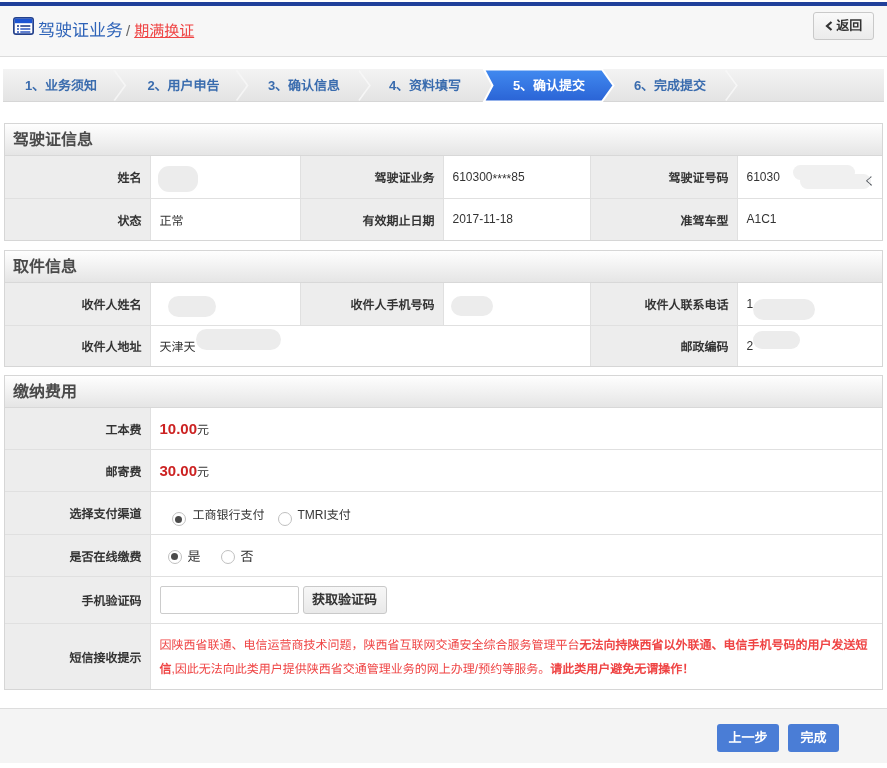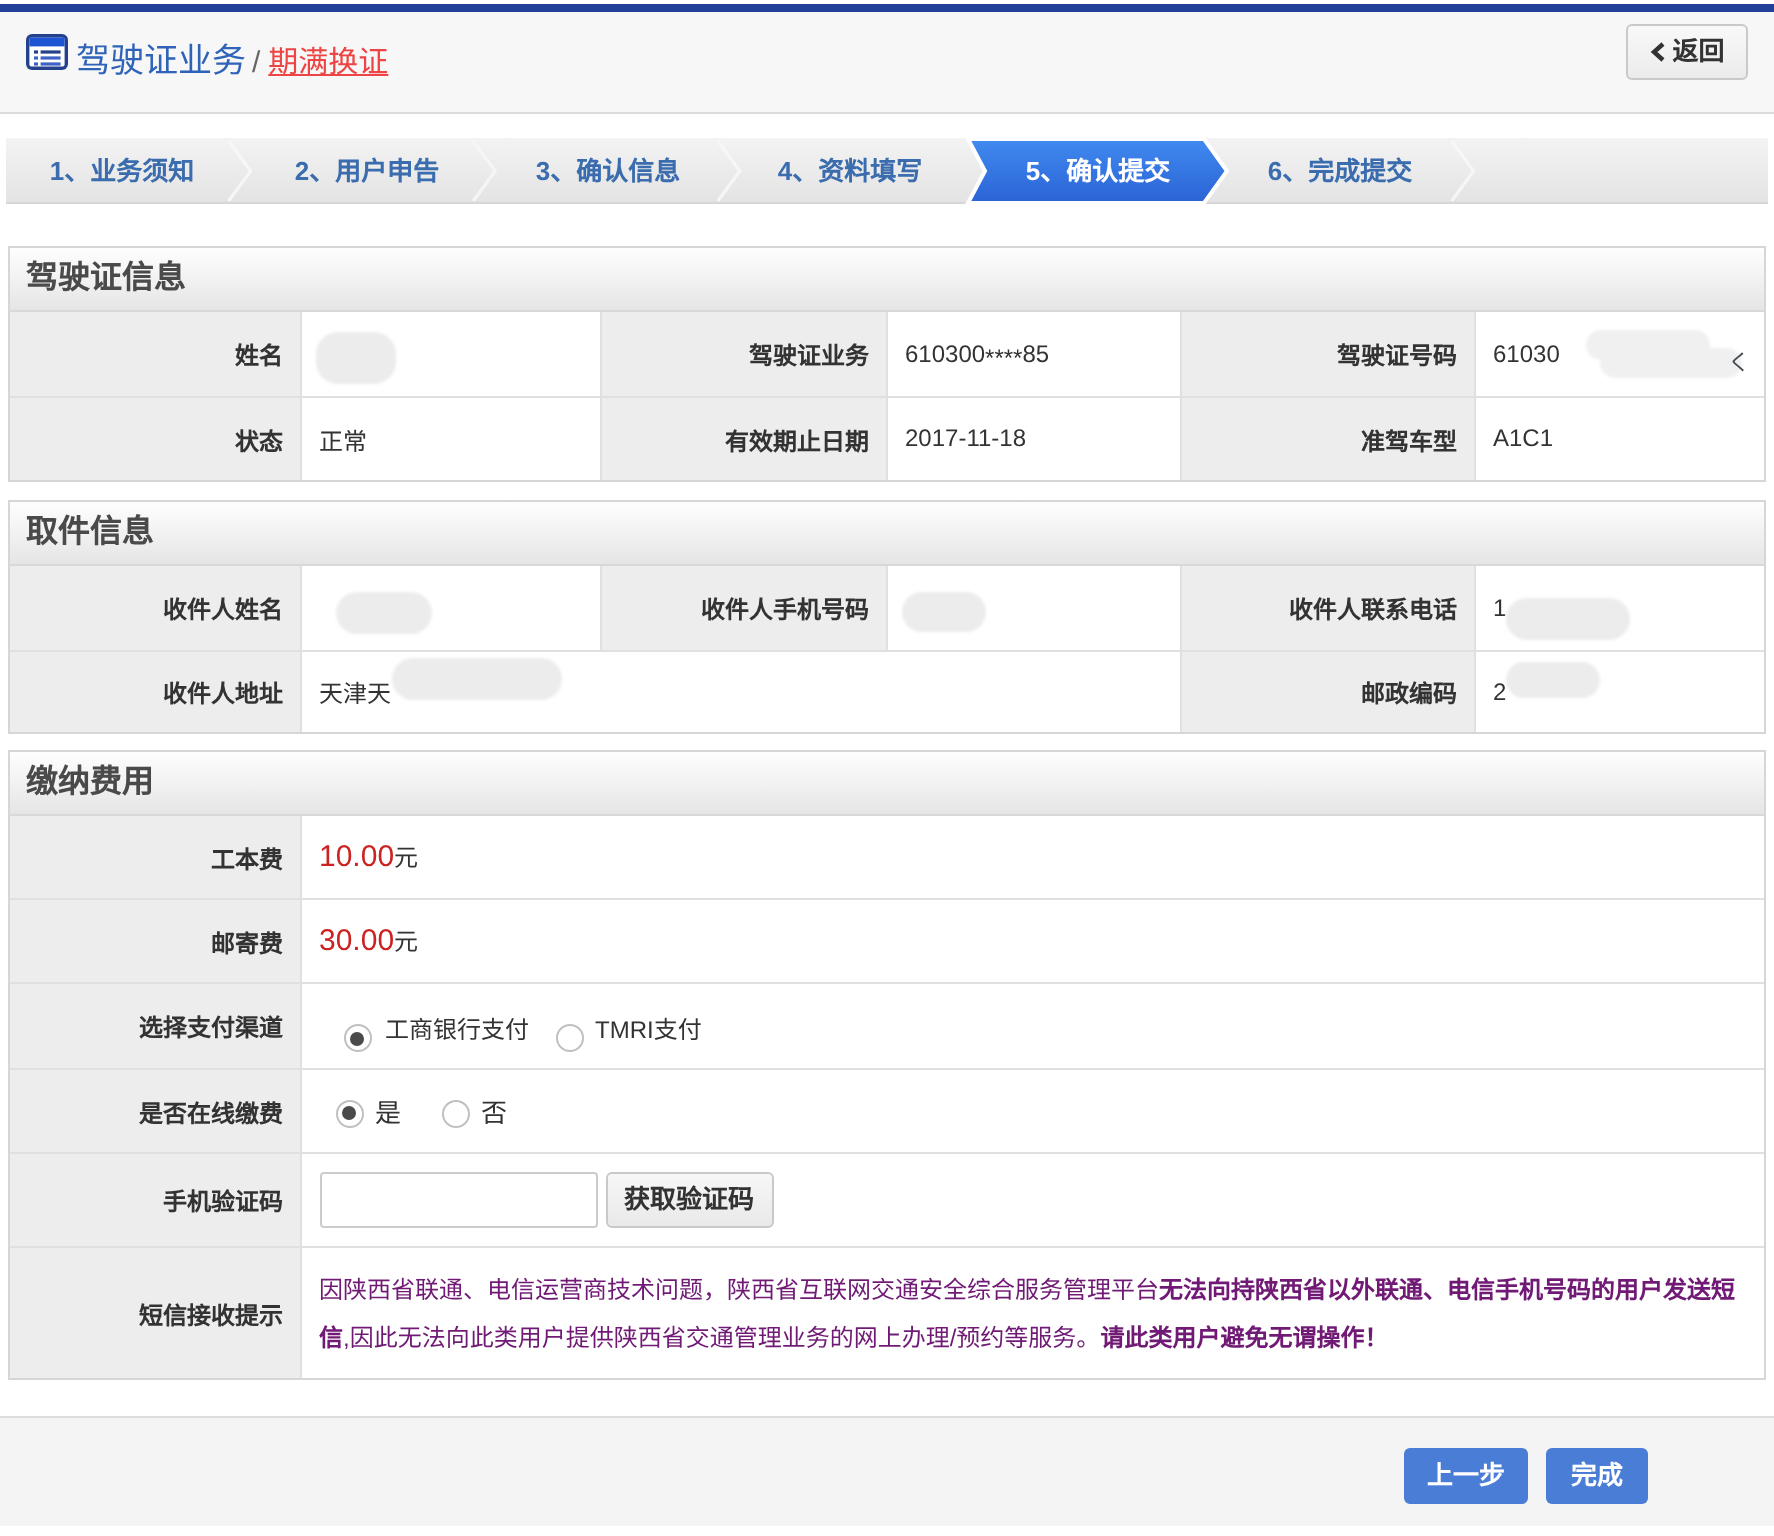--- a/index.html
+++ b/index.html
@@ -18,30 +18,30 @@
 .sech{height:31px;line-height:31px;padding-left:8px;background:linear-gradient(#fefefe,#f3f3f3 45%,#e5e5e5);border-bottom:1px solid #d8d8d8;font-size:16px;font-weight:bold;color:#4a4a4a;}
 table.tb{border-collapse:collapse;table-layout:fixed;width:877px;font-size:12px;color:#333;}
 table.tb td{border:1px solid #e0e0e0;overflow:hidden;}
 table.tb td.lb{background:#ededed;text-align:right;padding:0 8px 0 0;font-weight:bold;}
 table.tb td.vl{background:#fff;padding:0 0 0 9px;text-align:left;}
 table.tb tr{height:42px;}
 table.tb td:first-child{border-left:none;}
 table.tb td:last-child{border-right:none;}
 table.tb tr:first-child td{border-top:none;}
 table.tb tr:last-child td{border-bottom:none;}
-.red{color:#cc2222;font-weight:normal;font-size:15px;}
+.red{color:#cc2222;font-weight:bold;font-size:15px;}
 .yuan{font-size:12px;color:#333;}
 
 .radio{display:inline-block;width:12px;height:12px;border:1px solid #c0c0c0;border-radius:50%;background:#fff;vertical-align:-3px;position:relative;}
 .radio.on:after{content:"";position:absolute;left:2.5px;top:2.5px;width:7px;height:7px;border-radius:50%;background:#4a4a4a;}
 
 .blob{position:absolute;background:#ececec;border-radius:11px;filter:blur(0.7px);}
 
 #footer{left:0;top:708px;width:887px;height:55px;background:#f4f4f4;border-top:1px solid #ddd;box-sizing:border-box;}
-.bbtn{position:absolute;height:28px;background:#4a7dd6;border-radius:3px;color:#fff;font-size:13px;font-weight:bold;text-align:center;line-height:28px;box-sizing:border-box;}
+.bbtn{position:absolute;height:28px;background:#4a7dd6;border-radius:3px;color:#fff;font-size:13px;font-weight:bold;text-align:center;line-height:28px;box-sizing:border-box;margin-left:15px;}
 </style>
 </head>
 <body>
 <div id="topbar" class="abs"></div>
 <div id="header" class="abs"></div>
 <svg class="abs" style="left:13px;top:17px" width="21" height="18" viewBox="0 0 21 18">
   <rect x="0" y="0" width="21" height="18" rx="3" fill="#24418c"></rect>
   <rect x="1.7" y="1.7" width="17.6" height="14.6" rx="1" fill="#ffffff"></rect>
   <rect x="1.7" y="1.7" width="17.6" height="4.5" fill="#1d55d3"></rect>
   <rect x="4" y="8.2" width="2" height="1.6" fill="#24418c"></rect>
@@ -172,21 +172,21 @@
           <td class="lb">是否在线缴费</td>
           <td class="vl"><span class="radio on" style="margin-left:8px"></span><span style="margin-left:6px;font-size:13px">是</span><span class="radio" style="margin-left:20px"></span><span style="margin-left:6px;font-size:13px">否</span></td>
         </tr>
     <tr style="height:47px">
           <td class="lb">手机验证码</td>
           <td class="vl"><span style="display:inline-block;width:139px;height:28px;border:1px solid #ccc;border-radius:2px;background:#fff;vertical-align:middle;box-sizing:border-box"></span><span style="display:inline-block;margin-left:4px;width:84px;height:28px;border:1px solid #c9c9c9;border-radius:3px;background:linear-gradient(#f7f7f7,#e9e9e9);font-size:13px;font-weight:bold;color:#333;text-align:center;line-height:26px;vertical-align:middle;box-sizing:border-box">获取验证码</span></td>
         </tr>
     <tr style="height:66px">
           <td class="lb">短信接收提示</td>
           <td class="vl" style="padding-right:8px">
-            <div style="color:#701a75;font-size:12px;line-height:24px;padding-top:2px;">因陕西省联通、电信运营商技术问题，陕西省互联网交通安全综合服务管理平台<b>无法向持陕西省以外联通、电信手机号码的用户发送短信</b>,因此无法向此类用户提供陕西省交通管理业务的网上办理/预约等服务。<b>请此类用户避免无谓操作！</b></div>
+            <div style="color:#ef4444;font-size:12px;line-height:24px;padding-top:2px;">因陕西省联通、电信运营商技术问题，陕西省互联网交通安全综合服务管理平台<b>无法向持陕西省以外联通、电信手机号码的用户发送短信</b>,因此无法向此类用户提供陕西省交通管理业务的网上办理/预约等服务。<b>请此类用户避免无谓操作！</b></div>
           </td>
         </tr>
   </tbody>
     </table>
 </div>
 
 <div class="blob" style="left:158px;top:166px;width:40px;height:26px"></div>
 <div class="blob" style="left:793px;top:165px;width:62px;height:15px;background:#f0f0f0"></div>
 <div class="blob" style="left:800px;top:174px;width:71px;height:15px;background:#f0f0f0"></div>
 <div class="abs" style="left:864px;top:172px;font-size:11px;color:#454b52">く</div>

